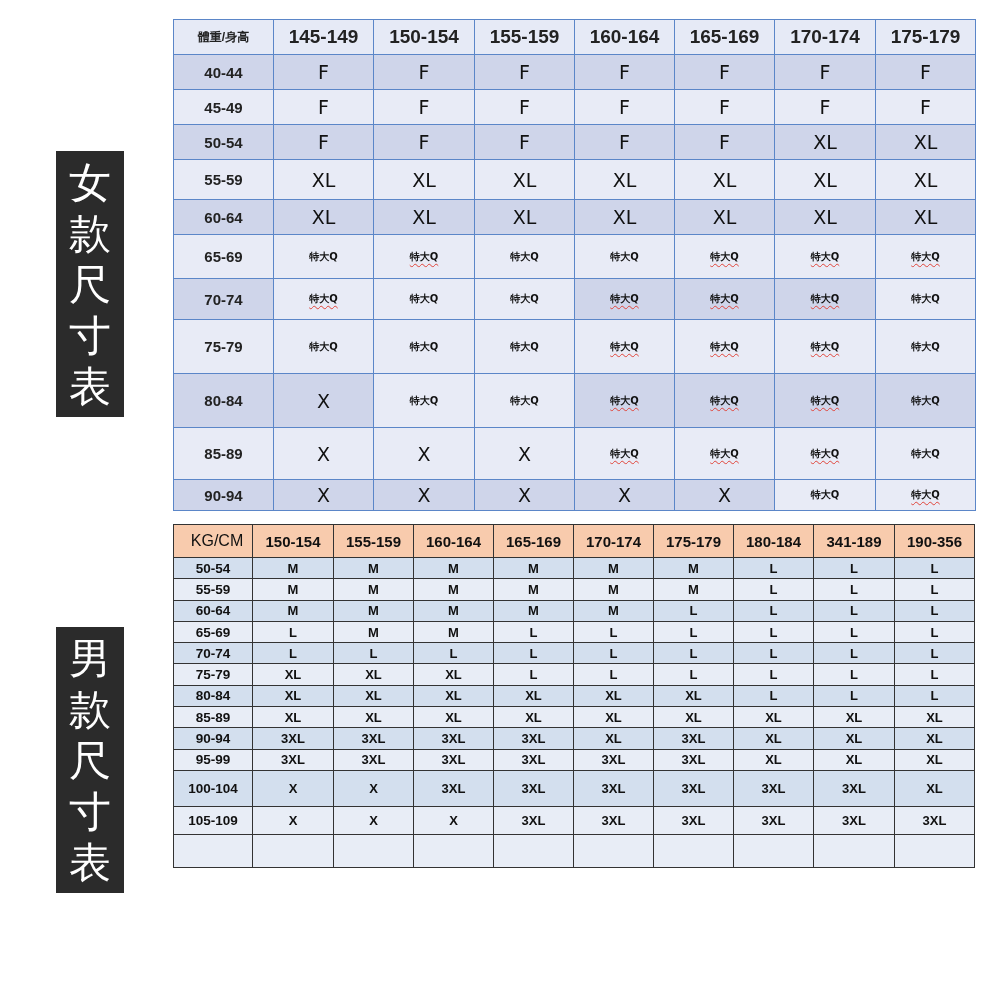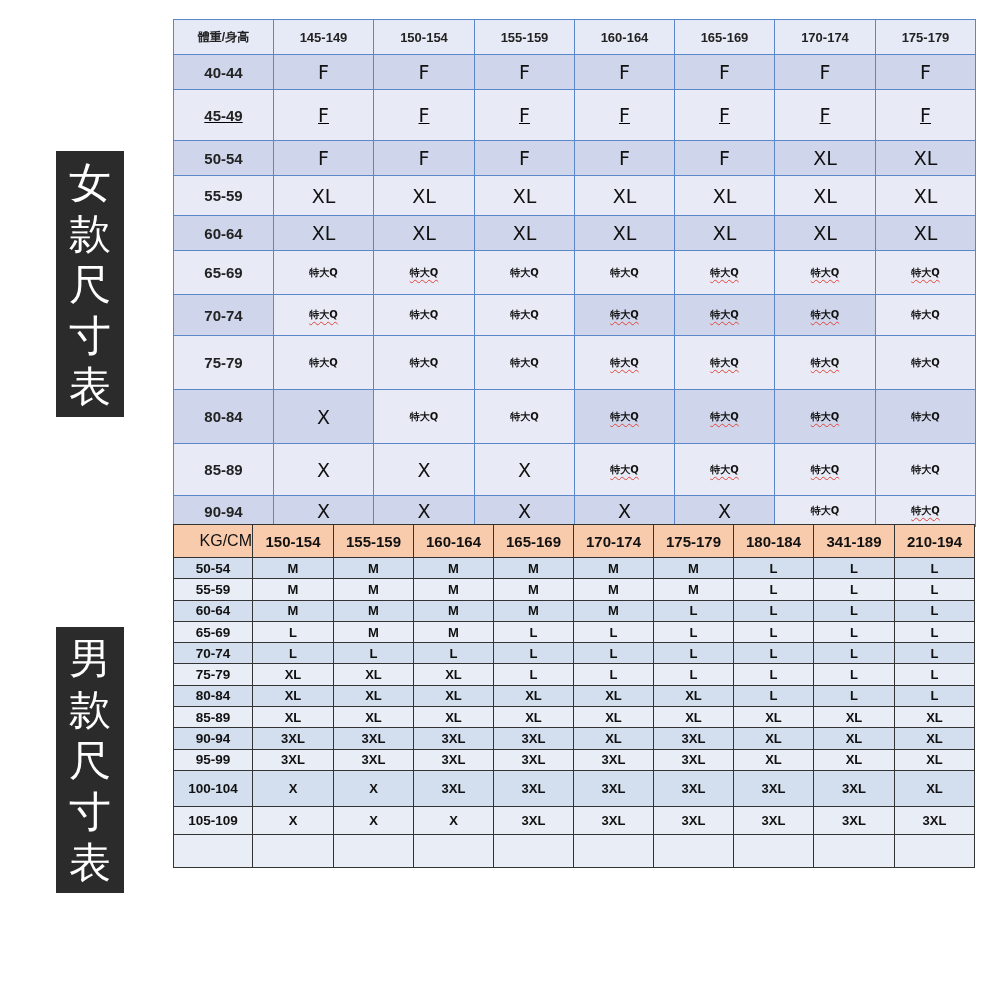--- a/index.html
+++ b/index.html
@@ -15,33 +15,33 @@
   #women-label { top: 151px; height: 266px; }
   #men-label { top: 627px; height: 266px; }
 
   table { position: absolute; border-collapse: collapse; table-layout: fixed; }
   td { padding: 0; text-align: center; vertical-align: middle; overflow: hidden; white-space: nowrap; }
 
   
   #women-table { left: 173px; top: 19px; width: 802px; }
   #women-table td { border: 1.5px solid #5b86c8; color: #111; }
   #women-table td.rowhead { font-family: "Liberation Sans", sans-serif; font-weight: bold; font-size: 15px; color: #222; }
-  #women-table tr.hdr td { background: #e6eaf6; font-family: "Liberation Sans", sans-serif; font-weight: bold; font-size: 13px; color: #222; }
+  #women-table tr.hdr td { background: #e6eaf6; font-family: "Liberation Sans", sans-serif; font-weight: bold; font-size: 19px; color: #222; }
   #women-table tr.hdr td.corner { font-size: 12px; }
   #women-table td.val { font-family: "DejaVu Sans", sans-serif; font-size: 19px; font-weight: normal; }
   #women-table td.cjk { font-size: 10px; font-weight: bold; font-family: "DejaVu Sans", sans-serif; }
   #women-table td.cjk.squig span { text-decoration: underline wavy #e0443a; text-decoration-thickness: 1px; text-underline-offset: 3px; }
   .w-dark { background: #cfd5ea; }
   .w-light { background: #e8ebf6; }
 
   
   #men-table { left: 173px; top: 524px; width: 801px; }
   #men-table td { border: 1px solid #333; font-family: "Liberation Sans", sans-serif; font-weight: bold; font-size: 13px; color: #111; }
   #men-table tr.hdr td { background: #f8cbad; font-size: 15px; font-weight: bold; height: 32px; }
-  #men-table tr.hdr td.corner { font-weight: normal; text-align: right; padding-left: 8px; font-size: 16px; }
+  #men-table tr.hdr td.corner { font-weight: normal; text-align: center; padding-left: 8px; font-size: 16px; }
   #men-table td.rowhead { font-size: 13.5px; }
   .m-dark { background: #d3dfee; }
   .m-light { background: #e8edf6; }
 </style>
 </head>
 <body>
 
 <div id="women-label" class="side-label">
   <span>女</span>
   <span>款</span>
@@ -75,21 +75,21 @@
       <tr style="height: 35px;">
         <td class="rowhead w-dark">40-44</td>
         <td class="val w-dark"><span>F</span></td>
         <td class="val w-dark"><span>F</span></td>
         <td class="val w-dark"><span>F</span></td>
         <td class="val w-dark"><span>F</span></td>
         <td class="val w-dark"><span>F</span></td>
         <td class="val w-dark"><span>F</span></td>
         <td class="val w-dark"><span>F</span></td>
       </tr>
-      <tr style="height: 51px; text-decoration: underline;">
+      <tr style="height: 35px;">
         <td class="rowhead w-light">45-49</td>
         <td class="val w-light"><span>F</span></td>
         <td class="val w-light"><span>F</span></td>
         <td class="val w-light"><span>F</span></td>
         <td class="val w-light"><span>F</span></td>
         <td class="val w-light"><span>F</span></td>
         <td class="val w-light"><span>F</span></td>
         <td class="val w-light"><span>F</span></td>
       </tr>
       <tr style="height: 35px;">
@@ -210,21 +210,21 @@
       <tr class="hdr">
         <td class="corner">KG/CM</td>
         <td>150-154</td>
         <td>155-159</td>
         <td>160-164</td>
         <td>165-169</td>
         <td>170-174</td>
         <td>175-179</td>
         <td>180-184</td>
         <td>341-189</td>
-        <td>210-194</td>
+        <td>190-356</td>
       </tr>
       <tr style="height: 21.3px;">
         <td class="rowhead m-dark">50-54</td>
         <td class="m-dark">M</td>
         <td class="m-dark">M</td>
         <td class="m-dark">M</td>
         <td class="m-dark">M</td>
         <td class="m-dark">M</td>
         <td class="m-dark">M</td>
         <td class="m-dark">L</td>

